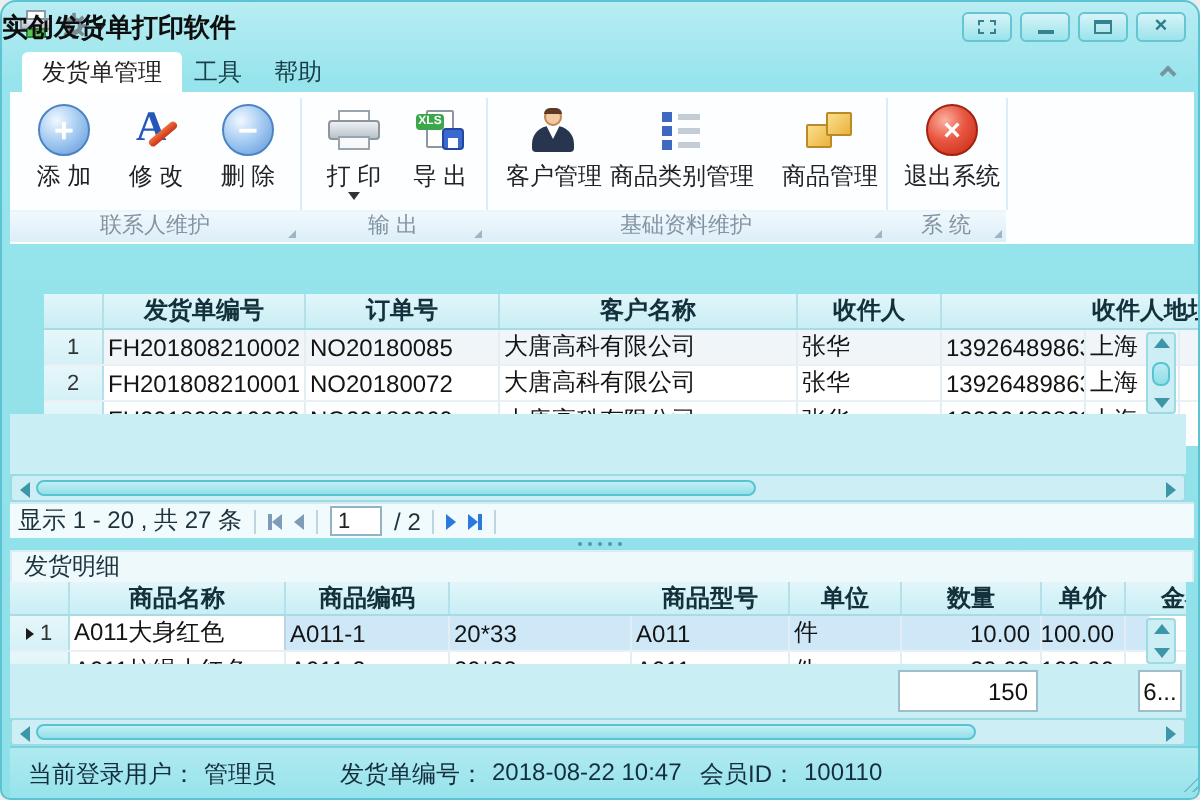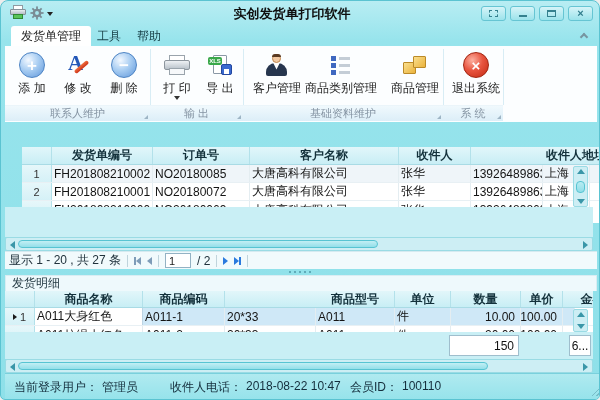--- a/index.html
+++ b/index.html
@@ -2,21 +2,21 @@
 <html><head>
 <meta charset="utf-8">
 <style>
   *{margin:0;padding:0;box-sizing:border-box}
   body{font-family:"Liberation Sans",sans-serif;background:#ededed}
   #win{position:relative;width:600px;height:400px;background:linear-gradient(180deg,#b8edf3 0%,#97e4ec 10%,#8ee0e9 100%);
        border:1px solid #5bc3d1;border-radius:8px 8px 5px 5px;overflow:hidden;font-size:12px;color:#1a1a1a}
   .ab{position:absolute}
 
   
-  .title{left:0;right:16px;top:4px;text-align:center;font-weight:bold;font-size:13px;color:#0e0e0e}
+  .title{left:0;right:16px;top:4px;text-align:left;font-weight:bold;font-size:13px;color:#0e0e0e}
   .qat-print{left:9px;top:4px;width:17px;height:15px}
   .qp-paper{position:absolute;left:3px;top:0;width:10px;height:5px;background:#fff;border:1px solid #8f9aa2}
   .qp-body{position:absolute;left:0;top:4px;width:16px;height:6px;background:linear-gradient(#e8edf1,#b4bdc5);border:1px solid #86919a;border-radius:1px}
   .qp-green{position:absolute;left:3px;top:9px;width:10px;height:5px;background:#59c45a;border:1px solid #2f8a34}
   .gear-wrap{left:29px;top:5px;width:14px;height:14px}
   .gear-caret{left:46px;top:11px;width:0;height:0;border:3px solid transparent;border-top:4px solid #222}
   .winbtns{right:6px;top:5px;display:flex;gap:4px}
   .wbtn{width:25px;height:15px;border-radius:3px;border:1px solid #66c5d3;background:linear-gradient(#d6f4f8,#9ce3eb);
         display:flex;align-items:center;justify-content:center;color:#2f7c8c;cursor:pointer}
   .g-style{width:9px;height:7px;border:1px dashed #35818f}
@@ -450,21 +450,21 @@
     <div class="hthumb" style="width:470px"></div>
     <div class="tri-r"></div>
   </div>
 
   <div class="ab statusbar">
     <div class="stitem st1">
       <span>当前登录用户：</span>
         <span>管理员</span>
     </div>
     <div class="stitem st2">
-      <span>收件人电话：</span>
+      <span>发货单编号：</span>
         <span>2018-08-22 10:47</span>
     </div>
     <div class="stitem st3">
       <span>会员ID：</span>
         <span>100110</span>
     </div>
     <div class="grip"></div>
   </div>
 
 </div>

